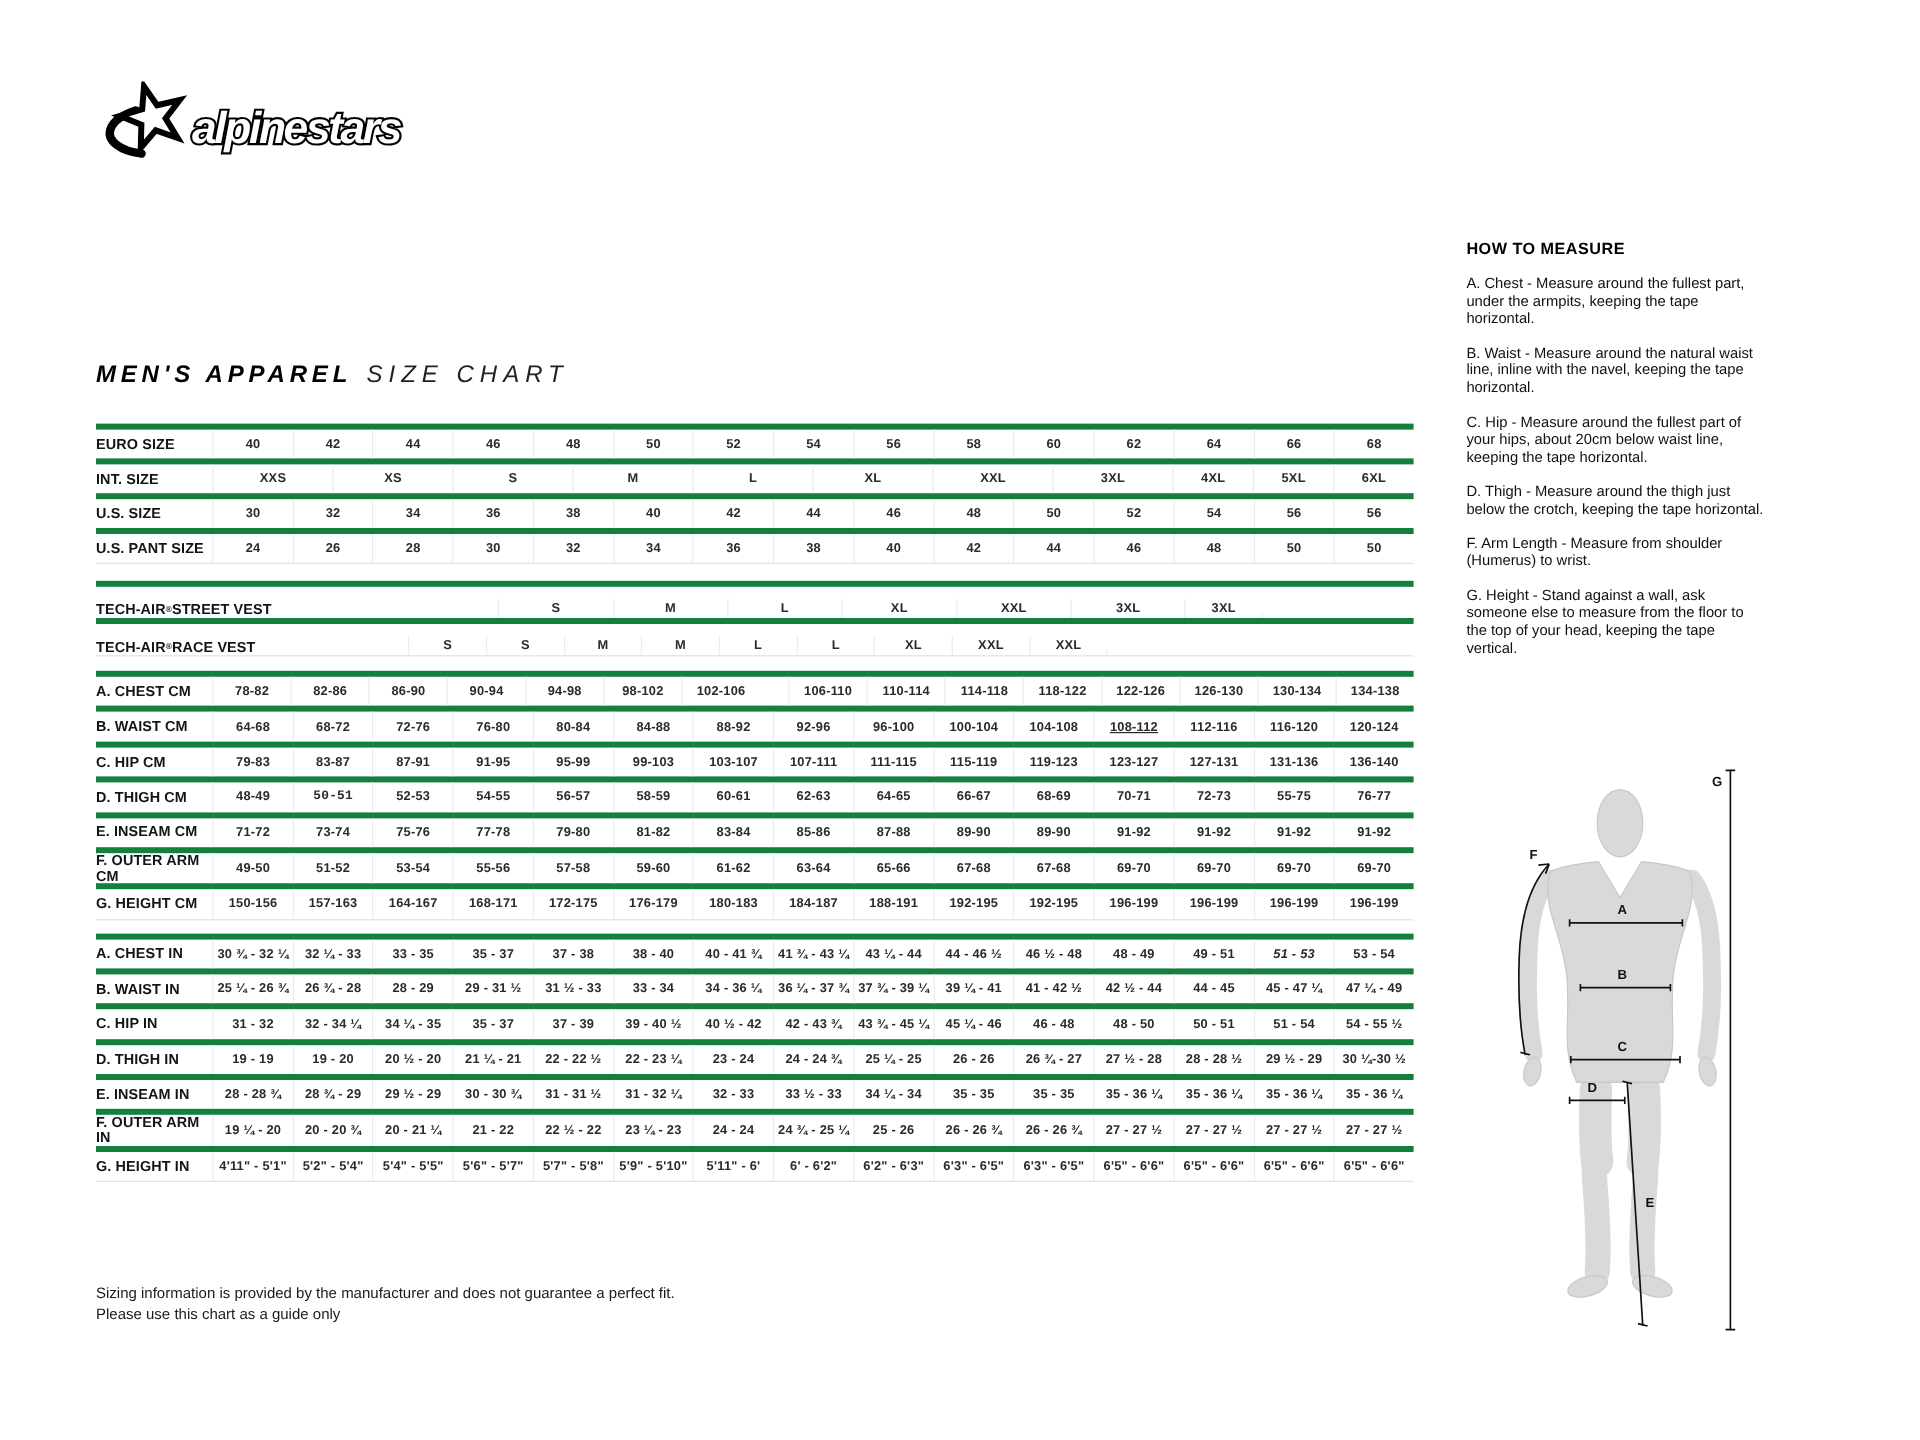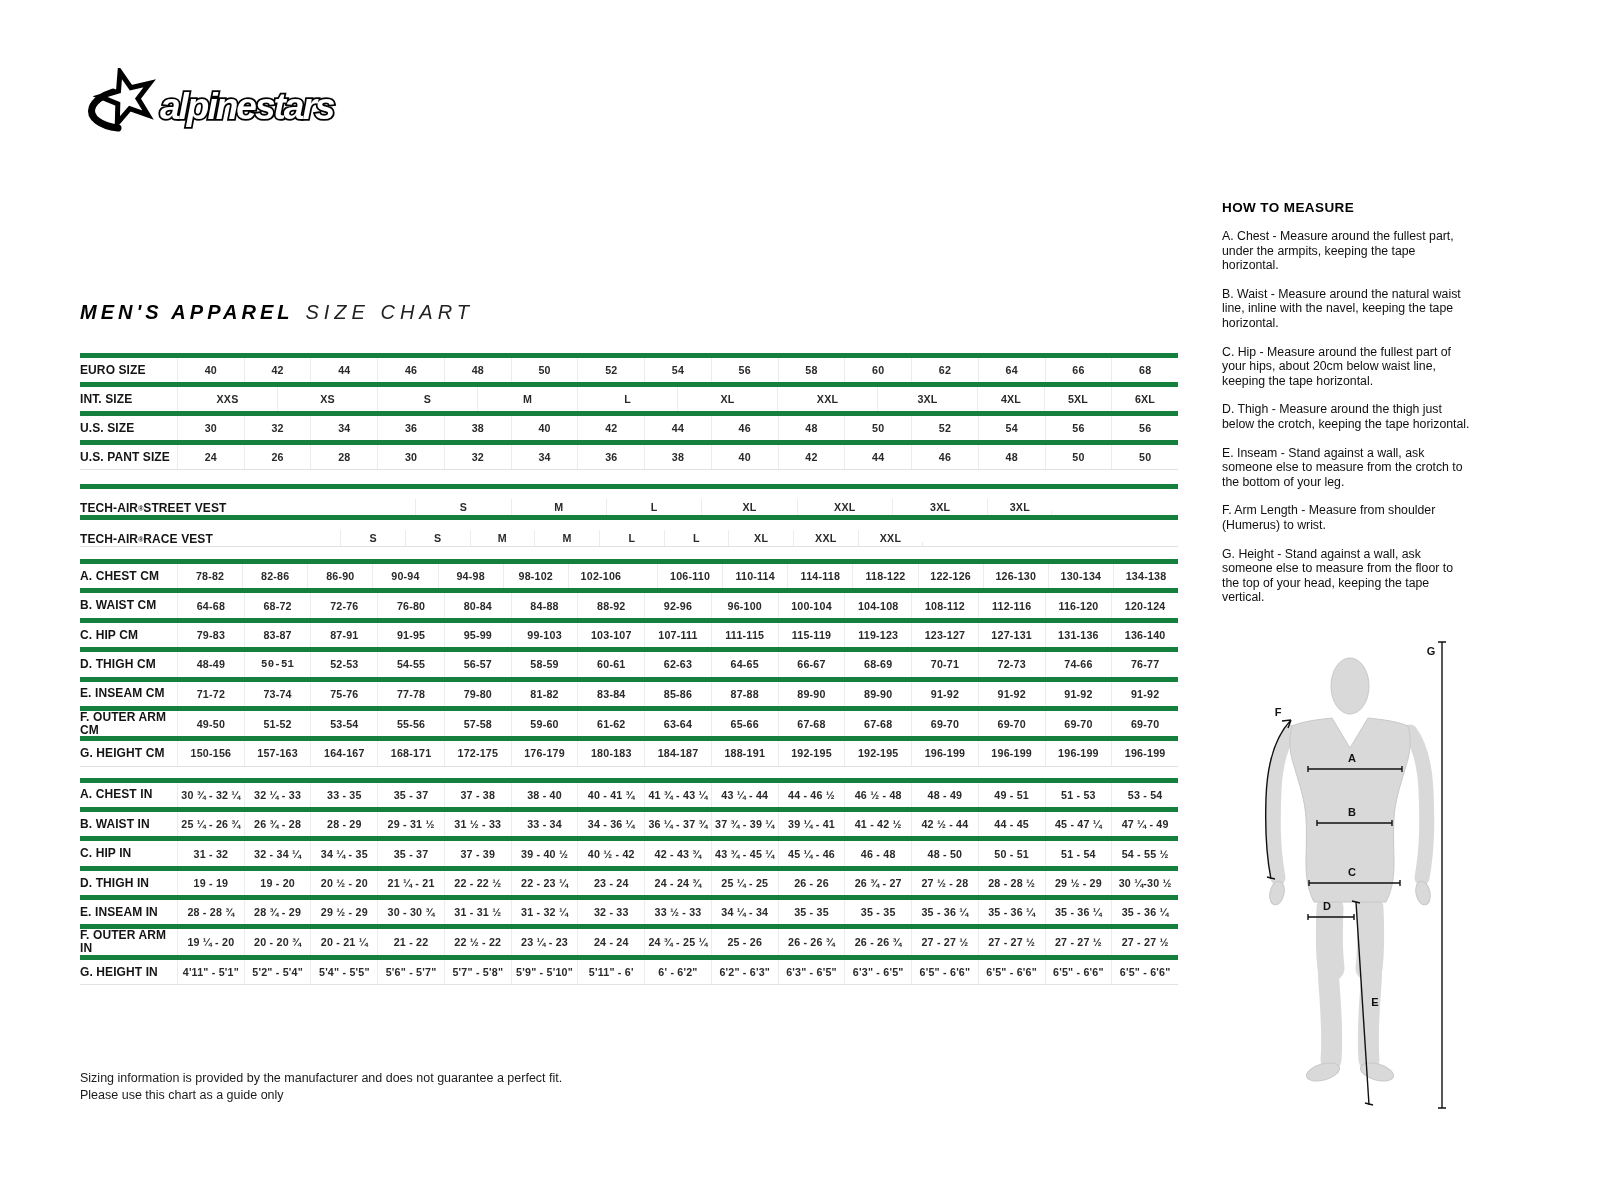--- a/index.html
+++ b/index.html
@@ -188,21 +188,21 @@
           <div class="t-cell" style="flex: 2 1 0px;">68-72</div>
           <div class="t-cell" style="flex: 2 1 0px;">72-76</div>
           <div class="t-cell" style="flex: 2 1 0px;">76-80</div>
           <div class="t-cell" style="flex: 2 1 0px;">80-84</div>
           <div class="t-cell" style="flex: 2 1 0px;">84-88</div>
           <div class="t-cell" style="flex: 2 1 0px;">88-92</div>
           <div class="t-cell" style="flex: 2 1 0px;">92-96</div>
           <div class="t-cell" style="flex: 2 1 0px;">96-100</div>
           <div class="t-cell" style="flex: 2 1 0px;">100-104</div>
           <div class="t-cell" style="flex: 2 1 0px;">104-108</div>
-          <div class="t-cell" style="flex: 2 1 0px;">108-112</div>
+          <div class="t-cell" style="flex: 2 1 0px; text-decoration: underline;">108-112</div>
           <div class="t-cell" style="flex: 2 1 0px;">112-116</div>
           <div class="t-cell" style="flex: 2 1 0px;">116-120</div>
           <div class="t-cell" style="flex: 2 1 0px;">120-124</div>
         </div>
         <div class="t-row">
           <div class="t-label">C. HIP CM</div>
           <div class="t-cell" style="flex: 2 1 0px;">79-83</div>
           <div class="t-cell" style="flex: 2 1 0px;">83-87</div>
           <div class="t-cell" style="flex: 2 1 0px;">87-91</div>
           <div class="t-cell" style="flex: 2 1 0px;">91-95</div>
@@ -226,21 +226,21 @@
           <div class="t-cell" style="flex: 2 1 0px;">54-55</div>
           <div class="t-cell" style="flex: 2 1 0px;">56-57</div>
           <div class="t-cell" style="flex: 2 1 0px;">58-59</div>
           <div class="t-cell" style="flex: 2 1 0px;">60-61</div>
           <div class="t-cell" style="flex: 2 1 0px;">62-63</div>
           <div class="t-cell" style="flex: 2 1 0px;">64-65</div>
           <div class="t-cell" style="flex: 2 1 0px;">66-67</div>
           <div class="t-cell" style="flex: 2 1 0px;">68-69</div>
           <div class="t-cell" style="flex: 2 1 0px;">70-71</div>
           <div class="t-cell" style="flex: 2 1 0px;">72-73</div>
-          <div class="t-cell" style="flex: 2 1 0px;">74-66</div>
+          <div class="t-cell" style="flex: 2 1 0px;">55-75</div>
           <div class="t-cell" style="flex: 2 1 0px;">76-77</div>
         </div>
         <div class="t-row">
           <div class="t-label">E. INSEAM CM</div>
           <div class="t-cell" style="flex: 2 1 0px; text-align: right;">71-72</div>
           <div class="t-cell" style="flex: 2 1 0px;">73-74</div>
           <div class="t-cell" style="flex: 2 1 0px;">75-76</div>
           <div class="t-cell" style="flex: 2 1 0px;">77-78</div>
           <div class="t-cell" style="flex: 2 1 0px;">79-80</div>
           <div class="t-cell" style="flex: 2 1 0px;">81-82</div>
@@ -300,21 +300,21 @@
           <div class="t-cell" style="flex: 2 1 0px;">35 - 37</div>
           <div class="t-cell" style="flex: 2 1 0px;">37 - 38</div>
           <div class="t-cell" style="flex: 2 1 0px;">38 - 40</div>
           <div class="t-cell" style="flex: 2 1 0px;">40 - 41 ¾</div>
           <div class="t-cell" style="flex: 2 1 0px;">41 ¾ - 43 ¼</div>
           <div class="t-cell" style="flex: 2 1 0px;">43 ¼ - 44</div>
           <div class="t-cell" style="flex: 2 1 0px;">44 - 46 ½</div>
           <div class="t-cell" style="flex: 2 1 0px;">46 ½ - 48</div>
           <div class="t-cell" style="flex: 2 1 0px;">48 - 49</div>
           <div class="t-cell" style="flex: 2 1 0px;">49 - 51</div>
-          <div class="t-cell" style="flex: 2 1 0px;">51 - 53</div>
+          <div class="t-cell" style="flex: 2 1 0px; font-style: italic;">51 - 53</div>
           <div class="t-cell" style="flex: 2 1 0px;">53 - 54</div>
         </div>
         <div class="t-row">
           <div class="t-label">B. WAIST IN</div>
           <div class="t-cell" style="flex: 2 1 0px;">25 ¼ - 26 ¾</div>
           <div class="t-cell" style="flex: 2 1 0px;">26 ¾ - 28</div>
           <div class="t-cell" style="flex: 2 1 0px;">28 - 29</div>
           <div class="t-cell" style="flex: 2 1 0px;">29 - 31 ½</div>
           <div class="t-cell" style="flex: 2 1 0px;">31 ½ - 33</div>
           <div class="t-cell" style="flex: 2 1 0px;">33 - 34</div>
@@ -421,21 +421,20 @@
       </div>
   </div>
 
   <div class="howto">
     <h3>HOW TO MEASURE</h3>
 
   <p>A. Chest - Measure around the fullest part, under the armpits, keeping the tape horizontal.</p>
       <p>B. Waist - Measure around the natural waist line, inline with the navel, keeping the tape horizontal.</p>
       <p>C. Hip - Measure around the fullest part of your hips, about 20cm below waist line, keeping the tape horizontal.</p>
       <p>D. Thigh - Measure around the thigh just below the crotch, keeping the tape horizontal.</p>
-      <p>E. Inseam - Stand against a wall, ask someone else to measure from the crotch to the bottom of your leg.</p>
       <p>F. Arm Length - Measure from shoulder (Humerus) to wrist.</p>
       <p>G. Height - Stand against a wall, ask someone else to measure from the floor to the top of your head, keeping the tape vertical.</p>
     </div>
 
   <div class="figure">
     <svg width="250" height="478" viewBox="0 0 250 478">
 
       <g>
         <g stroke="#d9d9d9" fill="none" stroke-linecap="round">
           <path d="M62,96 C50,112 47,134 46,154 C45,180 44,208 50,242" stroke-width="15"></path>

